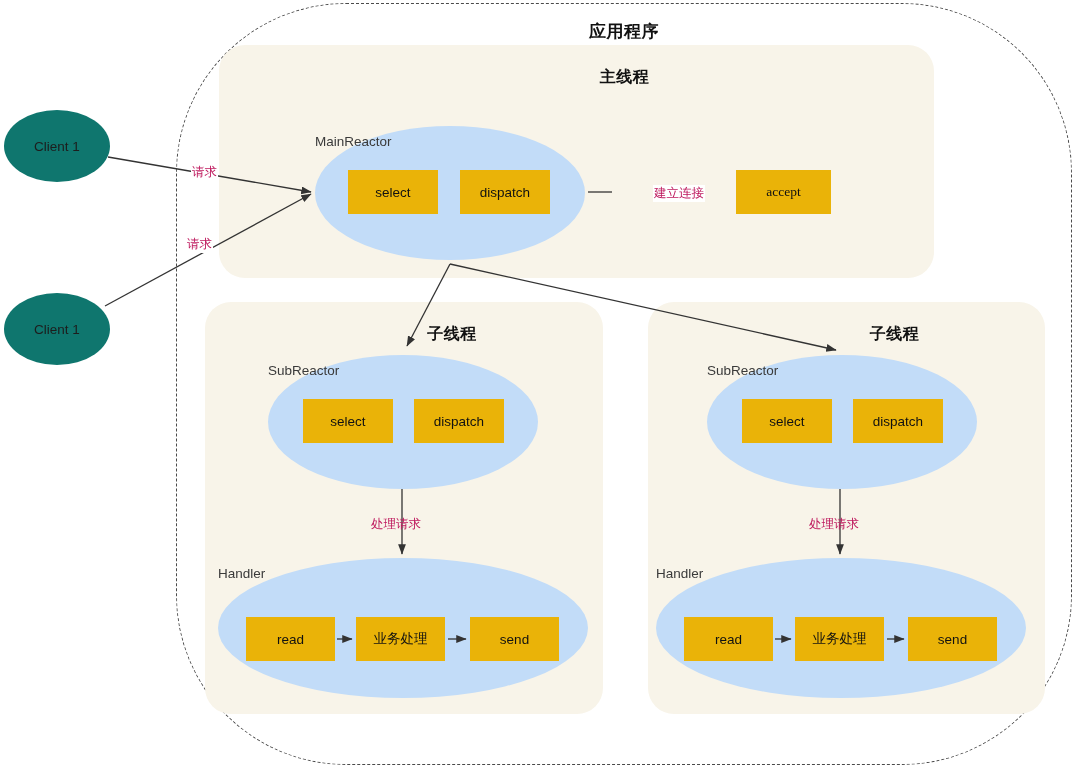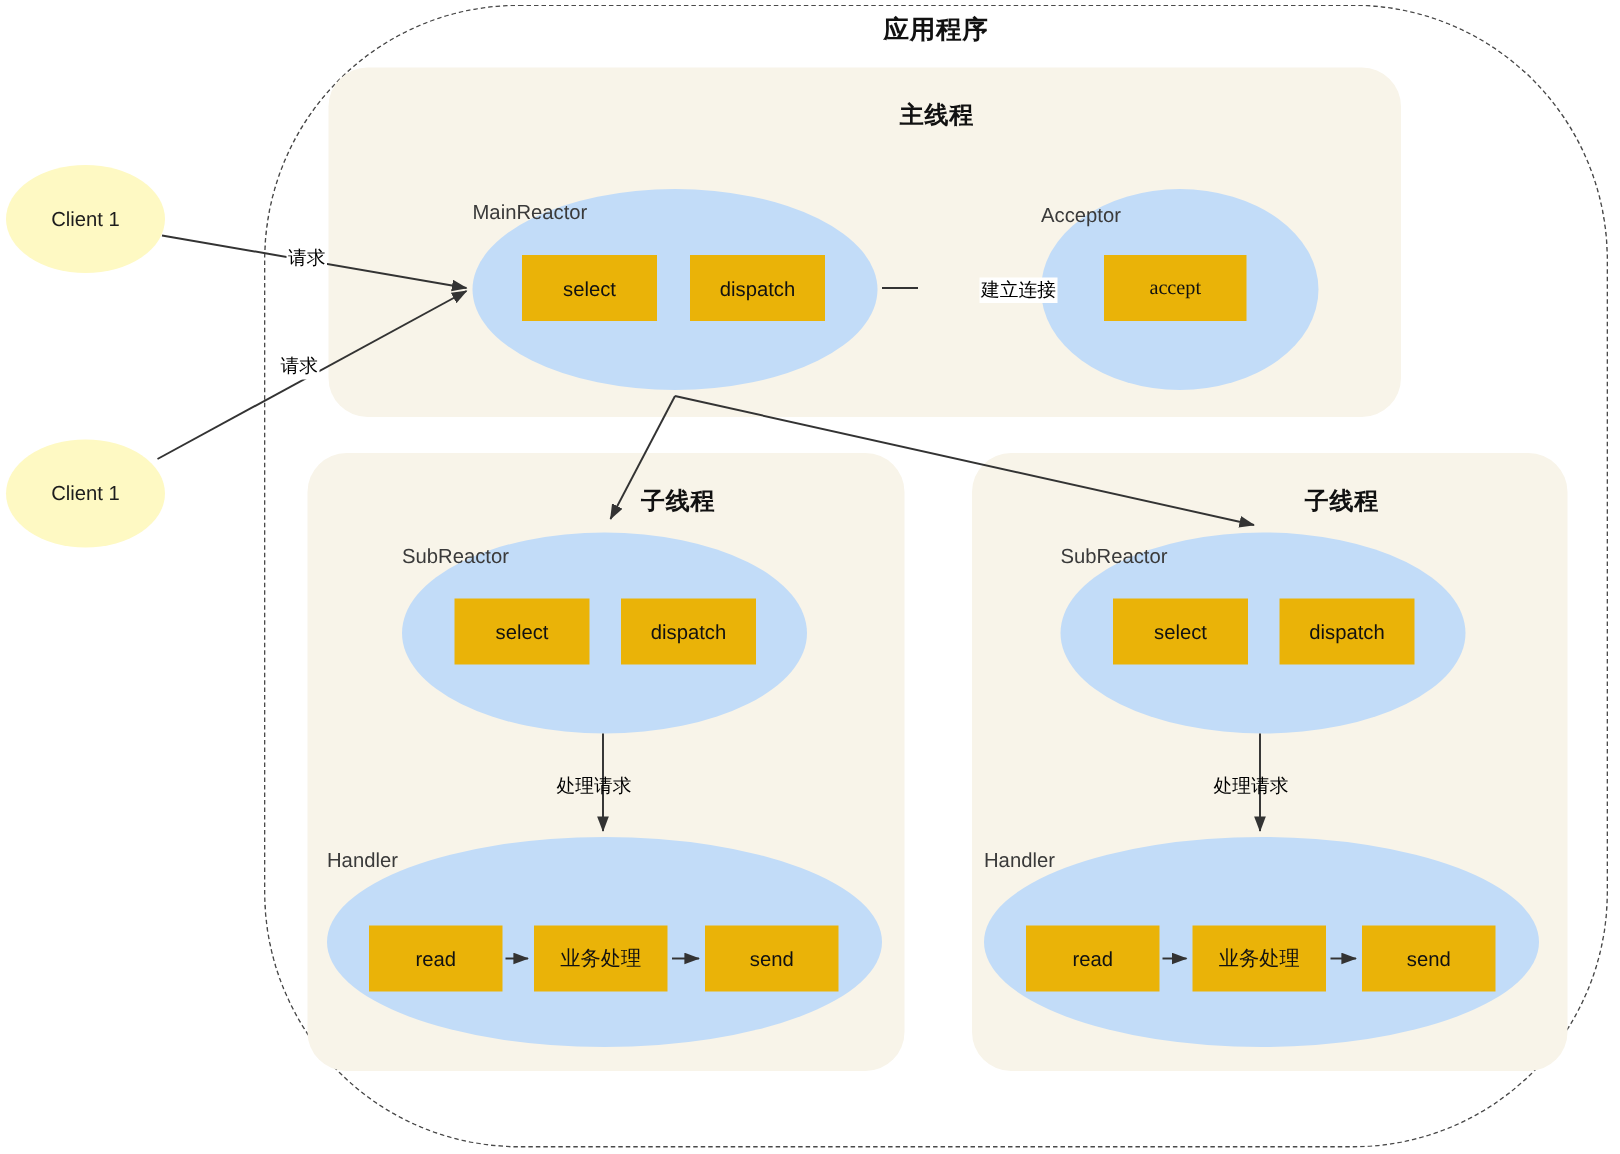--- a/index.html
+++ b/index.html
@@ -25,21 +25,21 @@
     top: 3px;
     width: 896px;
     height: 762px;
     border: 1.6px dashed #4a4a4a;
     border-radius: 170px;
     box-sizing: border-box;
     background: transparent;
   }
   .app-title {
     left: 176px;
-    top: 8px;
+    top: 20px;
     width: 896px;
     text-align: center;
     font-size: 17px;
     font-weight: bold;
     color: #111111;
     letter-spacing: 0.5px;
   }
 
   
   .panel {
@@ -79,21 +79,21 @@
   .ellipse-label {
     position: absolute;
     left: 0;
     width: 100%;
     text-align: left;
     font-size: 13.5px;
     color: #3a3a3a;
   }
   .client {
     border-radius: 50%;
-    background: #fef9c3;
+    background: #0f766e;
   }
   .client-label {
     position: absolute;
     left: 0; top: 50%;
     transform: translateY(-50%);
     width: 100%;
     text-align: center;
     font-size: 13.5px;
     color: #1d1d1d;
   }
@@ -107,21 +107,21 @@
     justify-content: center;
     font-size: 13.5px;
     color: #111111;
     box-sizing: border-box;
   }
 
   
   .edge-label {
     position: absolute;
     font-size: 12.5px;
-    color: #000000;
+    color: #be185d;
     background: #ffffff;
     padding: 0 1px;
     white-space: nowrap;
   }
   .edge-label.on-panel { background: transparent; }
 
   svg.overlay {
     position: absolute;
     left: 0; top: 0;
     width: 1080px; height: 769px;
@@ -146,23 +146,20 @@
   <div class="abs panel panel-main">
     <div class="panel-title">主线程</div>
   </div>
 
   <div class="abs ellipse" style="left:315px; top:126px; width:270px; height:134px;">
     <div class="ellipse-label" style="top:8px;">MainReactor</div>
   </div>
   <div class="obox" style="left:348px; top:170px; width:90px; height:44px;">select</div>
   <div class="obox" style="left:460px; top:170px; width:90px; height:44px;">dispatch</div>
 
-  <div class="abs ellipse" style="left:694px; top:126px; width:185px; height:134px;">
-    <div class="ellipse-label" style="top:10px;">Acceptor</div>
-  </div>
   <div class="obox" style="left:736px; top:170px; width:95px; height:44px;font-family:Liberation Serif, serif;">accept</div>
 
   <div class="abs panel panel-sub-left">
     <div class="panel-title">子线程</div>
   </div>
 
   <div class="abs ellipse" style="left:268px; top:355px; width:270px; height:134px;">
     <div class="ellipse-label" style="top:8px;">SubReactor</div>
   </div>
   <div class="obox" style="left:303px; top:399px; width:90px; height:44px;">select</div>

